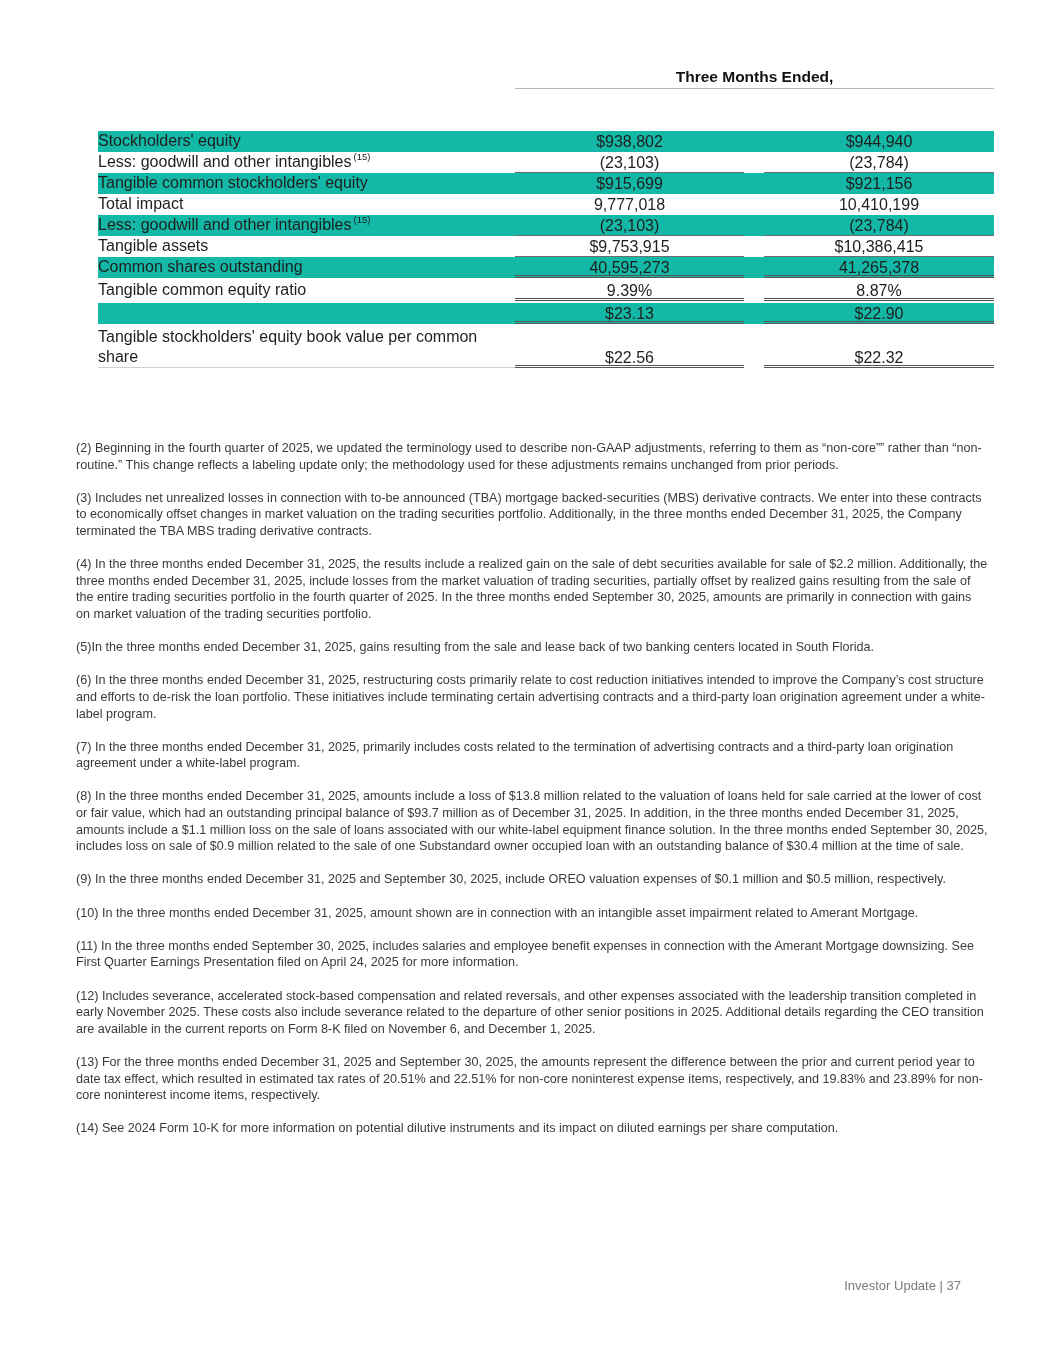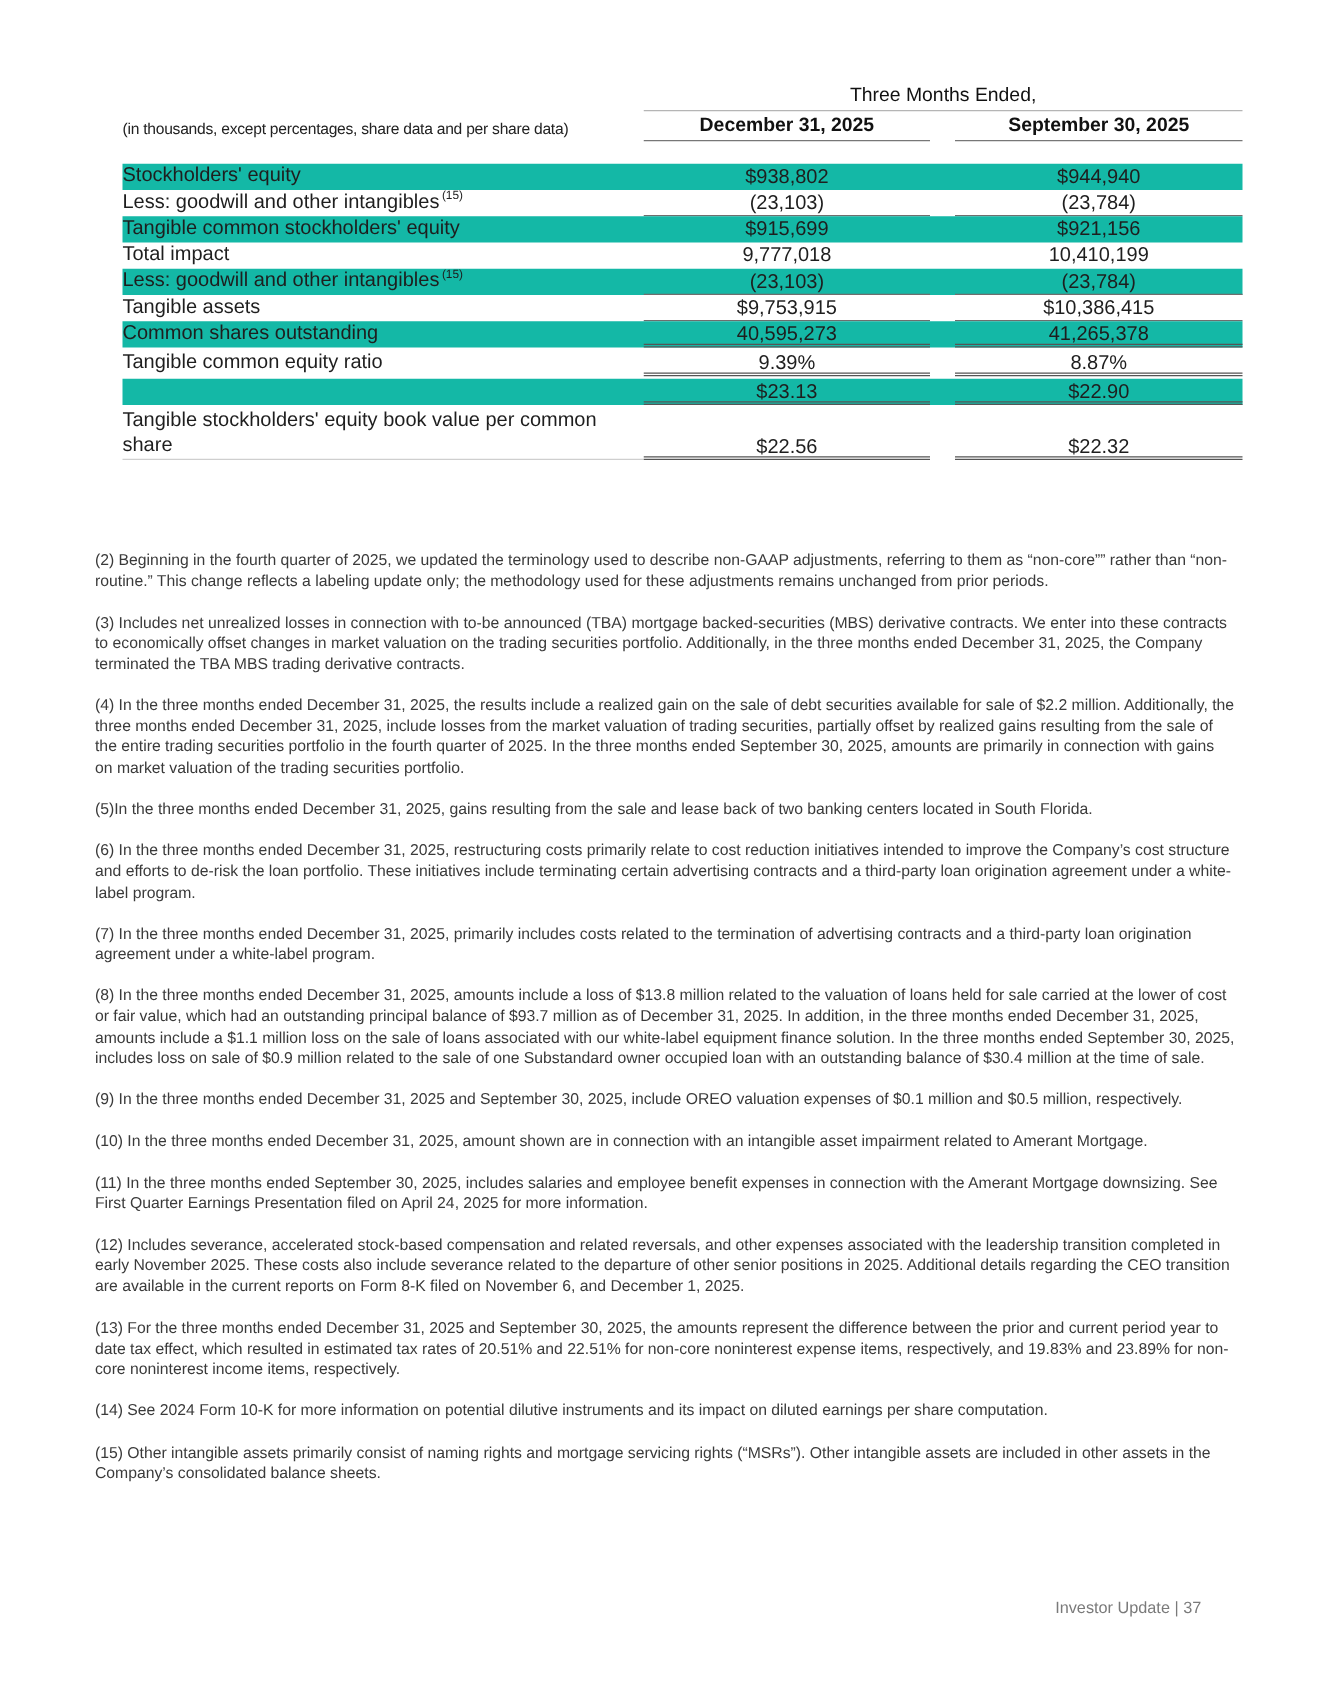--- a/index.html
+++ b/index.html
@@ -9,21 +9,21 @@
   }
   .page { position: absolute; left: 0; top: 0; width: 1055px; height: 1365px; }
 
   
   .tbl { position: absolute; left: 98px; top: 66px; width: 896px; }
   .head-top {
     position: relative; height: 22px;
   }
   .head-top .span-title {
     position: absolute; left: 417px; width: 479px; top: 2px;
-    text-align: center; font-size: 15.5px; font-weight: normal; color: #111;
+    text-align: center; font-size: 15.5px; font-weight: bold; color: #111;
   }
   .head-top .span-rule {
     position: absolute; left: 417px; width: 479px; top: 22px; height: 0;
     border-top: 1px solid #b5b5b5;
   }
   .head-cols { position: relative; height: 24px; margin-top: 2px; }
   .head-cols .units {
     position: absolute; left: 0; top: 6px; font-size: 12.5px; color: #222;
     letter-spacing: -0.2px;
   }
@@ -67,25 +67,20 @@
 </style>
 </head>
 <body>
 
 <div class="page">
 
   <div class="tbl">
     <div class="head-top">
       <div class="span-title">Three Months Ended,</div>
       <div class="span-rule"></div>
-    </div>
-    <div class="head-cols">
-      <div class="units">(in thousands, except percentages, share data and per share data)</div>
-      <div class="col-h c1">December 31, 2025</div>
-      <div class="col-h c2">September 30, 2025</div>
     </div>
 
     <div class="rows">
 
       <div class="row shade">
         <div class="lbl"><span>Stockholders' equity</span></div>
         <div class="v v1">$938,802</div>
         <div class="v v2">$944,940</div>
       </div>
 
@@ -155,17 +150,16 @@
     <p class="note">(5)In the three months ended December 31, 2025, gains resulting from the sale and lease back of two banking centers located in South Florida.</p>
     <p class="note">(6) In the three months ended December 31, 2025, restructuring costs primarily relate to cost reduction initiatives intended to improve the Company’s cost structure and efforts to de-risk the loan portfolio. These initiatives include terminating certain advertising contracts and a third-party loan origination agreement under a white-label program.</p>
     <p class="note">(7) In the three months ended December 31, 2025, primarily includes costs related to the termination of advertising contracts and a third-party loan origination agreement under a white-label program.</p>
     <p class="note">(8) In the three months ended December 31, 2025, amounts include a loss of $13.8 million related to the valuation of loans held for sale carried at the lower of cost or fair value, which had an outstanding principal balance of $93.7 million as of December 31, 2025. In addition, in the three months ended December 31, 2025, amounts include a $1.1 million loss on the sale of loans associated with our white-label equipment finance solution. In the three months ended September 30, 2025, includes loss on sale of $0.9 million related to the sale of one Substandard owner occupied loan with an outstanding balance of $30.4 million at the time of sale.</p>
     <p class="note">(9) In the three months ended December 31, 2025 and September 30, 2025,  include OREO valuation expenses of $0.1 million and $0.5 million, respectively.</p>
     <p class="note">(10) In the three months ended December 31, 2025, amount shown are in connection with an intangible asset impairment related to Amerant Mortgage.</p>
     <p class="note">(11) In the three months ended September 30, 2025, includes salaries and employee benefit expenses in connection with the Amerant Mortgage downsizing. See First Quarter Earnings Presentation filed on April 24, 2025 for more information.</p>
     <p class="note">(12) Includes severance, accelerated stock-based compensation and related reversals, and other expenses associated with the leadership transition completed in early November 2025. These costs also include severance related to the departure of other senior positions in 2025. Additional details regarding the CEO transition are available in the current reports on Form 8-K filed on November 6, and December 1, 2025.</p>
     <p class="note">(13) For the three months ended December 31, 2025 and September 30, 2025, the amounts represent the difference between the prior and current period year to date tax effect, which resulted in estimated tax rates of 20.51% and 22.51% for non-core noninterest expense items, respectively, and 19.83% and 23.89% for non-core noninterest income items, respectively.</p>
     <p class="note">(14) See 2024 Form 10-K for more information on potential dilutive instruments and its impact on diluted earnings per share computation.</p>
-    <p class="note">(15) Other intangible assets primarily consist of naming rights and mortgage servicing rights (“MSRs”). Other intangible assets are included in other assets in the Company’s consolidated balance sheets.</p>
   </div>
 
   <div class="footer">Investor Update | 37</div>
 </div>
 
 </body></html>

